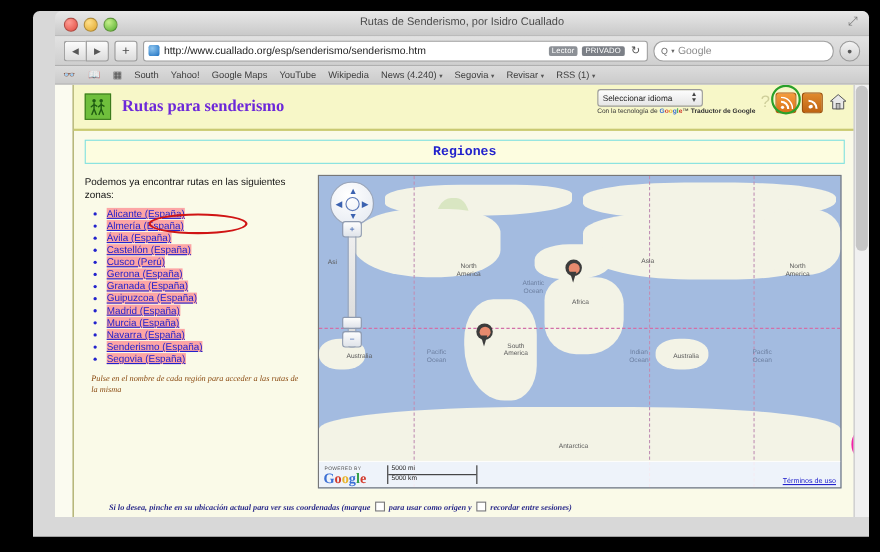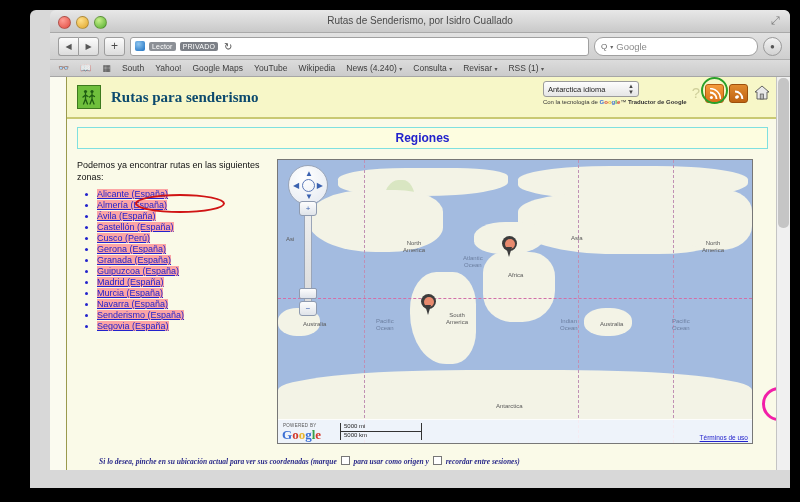--- a/index.html
+++ b/index.html
@@ -69,21 +69,21 @@
   
   #page{position:absolute;left:16px;top:0;width:711px;height:393px;overflow:hidden;
      background:#fafae8;border-left:1px solid #9a9a4d;border-right:1px solid #9a9a4d;}
 
   
   #site-header{height:40px;background:#f7f7c8;border-bottom:2px solid #c9c972;
      display:flex;align-items:center;padding:0 10px;position:relative;}
   #logo-icon{width:22px;height:22px;background:#6fbf3c;border:1px solid #3d7a1e;
      display:flex;align-items:center;justify-content:center;flex:0 0 auto;}
   #site-title{font-family:"Liberation Serif",serif;font-size:15px;font-weight:bold;
-     color:#0c4a6e;margin-left:10px;}
+     color:#6d28d9;margin-left:10px;}
   #header-right{position:absolute;right:8px;top:4px;display:flex;align-items:flex-start;gap:5px;}
   #translate-box{text-align:left;}
   #lang-select{font-size:7.5px;color:#222;background:linear-gradient(#fdfdfd,#e6e6e6);
      border:1px solid #9b9b9b;border-radius:3px;padding:1px 4px;
      display:flex;align-items:center;gap:10px;width:86px;justify-content:space-between;}
   #lang-arrows{font-size:6px;color:#444;line-height:6px;}
   #powered{font-size:6px;color:#333;margin-top:2px;white-space:nowrap;}
   .g-blue{color:#3b6fd4;font-weight:bold;}.g-red{color:#d33a2c;font-weight:bold;}
   .g-yel{color:#e8b32a;font-weight:bold;}.g-grn{color:#36a04a;font-weight:bold;}
   #question-icon{font-size:15px;color:#cfcf9a;margin-top:3px;}
@@ -93,24 +93,24 @@
   #blog-icon{background:linear-gradient(#e08a2e,#bf6312);border:1px solid #9c4f0c;}
   #rss-ring{position:relative;}
   #rss-ring::after{content:"";position:absolute;left:-4px;top:-4px;width:23px;height:23px;
      border:2.5px solid #2aa02a;border-radius:50%;}
   #home-icon{width:17px;height:17px;margin-top:3px;display:flex;align-items:center;
      justify-content:center;}
 
   
   #regiones-banner{margin:8px 10px 0 10px;height:20px;background:#fdfde0;
      border:1px solid #7fe0e0;display:flex;align-items:center;justify-content:center;}
-  #regiones-title{font-family:Liberation Sans, sans-serif;font-size:12px;font-weight:bold;color:#2222cc;}
-
-  
-  #main{display:flex;padding:10px 10px 0 10px;gap:0;justify-content:flex-end;}
+  #regiones-title{font-family:Liberation Mono, monospace;font-size:12px;font-weight:bold;color:#2222cc;}
+
+  
+  #main{display:flex;padding:10px 10px 0 10px;gap:12px;justify-content:flex-end;}
   #left-col{width:200px;}
   #intro{font-size:9px;color:#111;line-height:12px;margin-bottom:6px;}
   ul#region-list{margin:0;padding-left:20px;list-style:disc;}
   ul#region-list li{margin:0 0 1px 0;font-size:9px;color:#2222cc;}
   ul#region-list li a{color:#2222cc;text-decoration:underline;background:#fca5a5;}
   #hint{font-family:"Liberation Serif",serif;font-style:italic;font-size:7.5px;
      color:#8a4a10;line-height:10px;margin-top:8px;margin-left:6px;}
   #blog-line{display:flex;align-items:center;gap:5px;margin-top:10px;}
   #blog-text{font-size:9.5px;color:#111;}
   #blog-icon2{width:16px;height:16px;border-radius:3px;
@@ -204,20 +204,21 @@
   </div>
 
   <div id="toolbar">
     <div class="navbtn">
       <span>◀</span>
       <span>▶</span>
     </div>
     <div id="add-btn">+</div>
     <div id="urlbar">
       <div id="favicon"></div>
+      <div id="url-text">http://www.cuallado.org/esp/senderismo/senderismo.htm</div>
       <div class="pill">Lector</div>
       <div class="pill dark">PRIVADO</div>
       <div id="reload-icon">↻</div>
     </div>
     <div id="searchbar">
       <span style="font-size:8px;color:#666;">Q</span>
       <span style="font-size:6px;color:#666;">▾</span>
       <span id="search-ph">Google</span>
     </div>
     <div id="dl-btn">
@@ -228,21 +229,21 @@
   <div id="bookmarks">
     <span class="bmicon">👓</span>
     <span class="bmicon">📖</span>
     <span class="bmicon">▦</span>
     <span class="bm">South</span>
     <span class="bm">Yahoo!</span>
     <span class="bm">Google Maps</span>
     <span class="bm">YouTube</span>
     <span class="bm">Wikipedia</span>
     <span class="bm"><span>News (4.240)</span> <span class="caret">▾</span></span>
-    <span class="bm"><span>Consulta</span> <span class="caret">▾</span></span>
+    <span class="bm"><span>Segovia</span> <span class="caret">▾</span></span>
     <span class="bm"><span>Revisar</span> <span class="caret">▾</span></span>
     <span class="bm"><span>RSS (1)</span> <span class="caret">▾</span></span>
   </div>
 
   <div id="content">
 
     <div id="page">
 
       <div id="site-header">
         <div id="logo-icon">
@@ -251,21 +252,21 @@
             <path d="M5.5 5.5 L5.5 11 M5.5 7 L3 9 M5.5 7 L8 8.5 M5.5 11 L3.5 16 M5.5 11 L7.5 16" stroke="#1f5c12" stroke-width="1.3" fill="none" stroke-linecap="round"></path>
             <circle cx="12" cy="3.5" r="1.6" fill="#1f5c12"></circle>
             <path d="M12 5.5 L12 11 M12 7 L9.6 9 M12 7 L14.5 8.5 M12 11 L10 16 M12 11 L14 16" stroke="#1f5c12" stroke-width="1.3" fill="none" stroke-linecap="round"></path>
           </svg>
         </div>
         <div id="site-title">Rutas para senderismo</div>
 
         <div id="header-right">
           <div id="translate-box">
             <div id="lang-select">
-              <span>Antarctica idioma</span>
+              <span>Seleccionar idioma</span>
               <span id="lang-arrows">▲<br>▼</span>
             </div>
             <div id="powered">
               <span>Con la tecnología de </span><span class="g-blue">G</span><span class="g-red">o</span><span class="g-yel">o</span><span class="g-blue">g</span><span class="g-grn">l</span><span class="g-red">e</span><span>™ </span><b>Traductor de Google</b>
             </div>
           </div>
           <div id="question-icon">?</div>
           <div id="rss-ring">
             <div class="sq-icon" id="rss-icon">
               <svg width="12" height="12" viewBox="0 0 12 12">
@@ -306,20 +307,21 @@
               <li><a href="#">Cusco (Perú)</a></li>
               <li><a href="#">Gerona (España)</a></li>
               <li><a href="#">Granada (España)</a></li>
               <li><a href="#">Guipuzcoa (España)</a></li>
               <li><a href="#">Madrid (España)</a></li>
               <li><a href="#">Murcia (España)</a></li>
               <li><a href="#">Navarra (España)</a></li>
               <li><a href="#">Senderismo (España)</a></li>
               <li><a href="#">Segovia (España)</a></li>
             </ul>
+          <div id="hint">Pulse en el nombre de cada región para acceder a las rutas de la misma</div>
         </div>
 
         <div id="map-col">
           <div id="map">
 
             <div class="land" style="left:60px;top:8px;width:170px;height:28px;border-radius:40% 30% 50% 40%;"></div>
             <div class="land" style="left:95px;top:14px;width:52px;height:62px;border-radius:50% 40% 45% 55%;"></div>
             <div class="greenland" style="left:105px;top:20px;width:32px;height:52px;border-radius:50% 40% 45% 55%;"></div>
             <div class="land" style="left:240px;top:6px;width:230px;height:34px;border-radius:40% 40% 50% 45%;"></div>
             <div class="land" style="left:30px;top:30px;width:135px;height:62px;border-radius:45% 35% 40% 50%;"></div>

